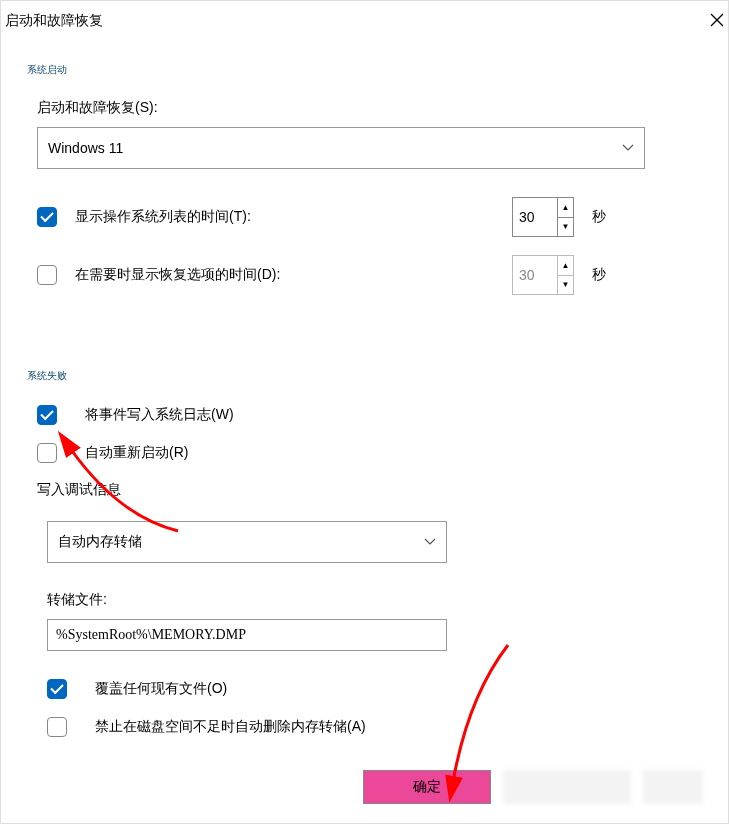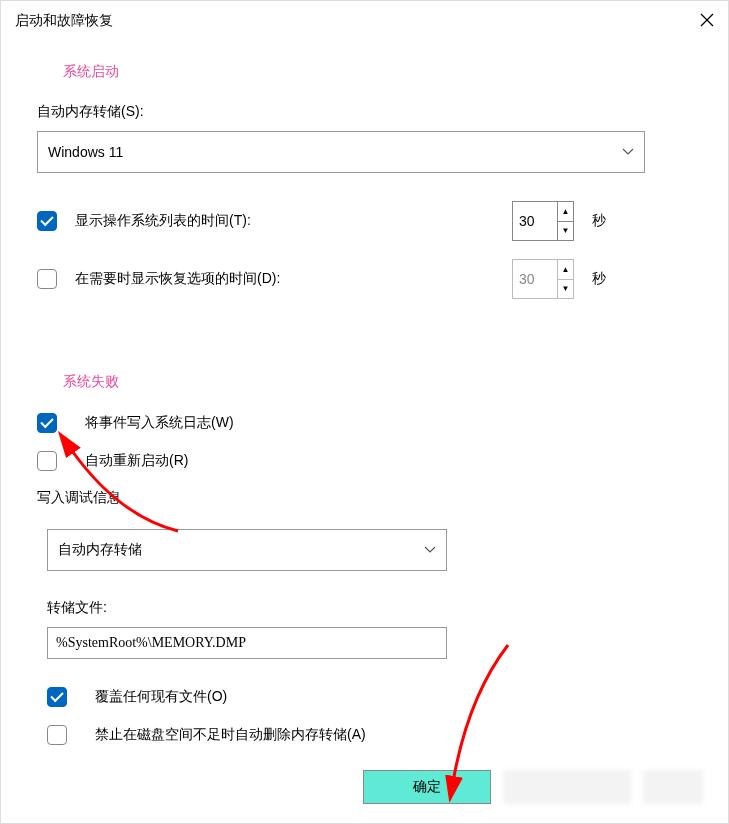--- a/index.html
+++ b/index.html
@@ -18,42 +18,41 @@
     .dialog {
       width: 100%;
       height: 100%;
       background: #fff;
       border: 1px solid #ddd;
     }
     .titlebar {
       display: flex;
       align-items: center;
       justify-content: space-between;
-      padding: 8px 14px;
+      padding: 8px 4px;
       height: 40px;
     }
     .titlebar-title {
       font-size: 14px;
       color: #000;
     }
     .close-btn {
       font-size: 18px;
       color: #000;
       cursor: pointer;
       width: 32px;
       text-align: right;
     }
     .content {
       padding: 22px 26px 20px 26px;
     }
     .section-label {
-      font-size: 14px;
-      color: #ec4899;
+      font-size: 10px;
+      color: #0c4a6e;
       margin-bottom: 22px;
-      margin-left: 36px;
     }
     .section-body {
       padding-left: 10px;
     }
     .field-label {
       font-size: 14px;
       margin-bottom: 10px;
     }
     .combo {
       width: 608px;
@@ -178,21 +177,21 @@
       right: 0;
       display: flex;
       justify-content: flex-end;
       gap: 12px;
       padding: 10px 26px 10px 0;
     }
     .btn {
       width: 128px;
       height: 34px;
       border: 1px solid #888;
-      background: #5eead4;
+      background: #ec4899;
       font-size: 14px;
       font-family: inherit;
       cursor: pointer;
       display: flex;
       align-items: center;
       justify-content: center;
     }
     .btn-blur {
       width: 128px;
       height: 34px;
@@ -237,21 +236,21 @@
           <line x1="1" y1="1" x2="13" y2="13" stroke="#000" stroke-width="1.2"></line>
           <line x1="13" y1="1" x2="1" y2="13" stroke="#000" stroke-width="1.2"></line>
         </svg>
     </span>
   </div>
 
   <div class="content">
 
     <div class="section-label">系统启动</div>
     <div class="section-body">
-      <div class="field-label">自动内存转储(S):</div>
+      <div class="field-label">启动和故障恢复(S):</div>
       <div class="combo">
         <span>Windows 11</span>
         <span class="chev">
           <svg width="12" height="8" viewBox="0 0 12 8">
               <polyline points="1,1 6,6 11,1" fill="none" stroke="#555" stroke-width="1.2"></polyline>
             </svg>
         </span>
       </div>
 
       <div class="spacer-lg"></div>

